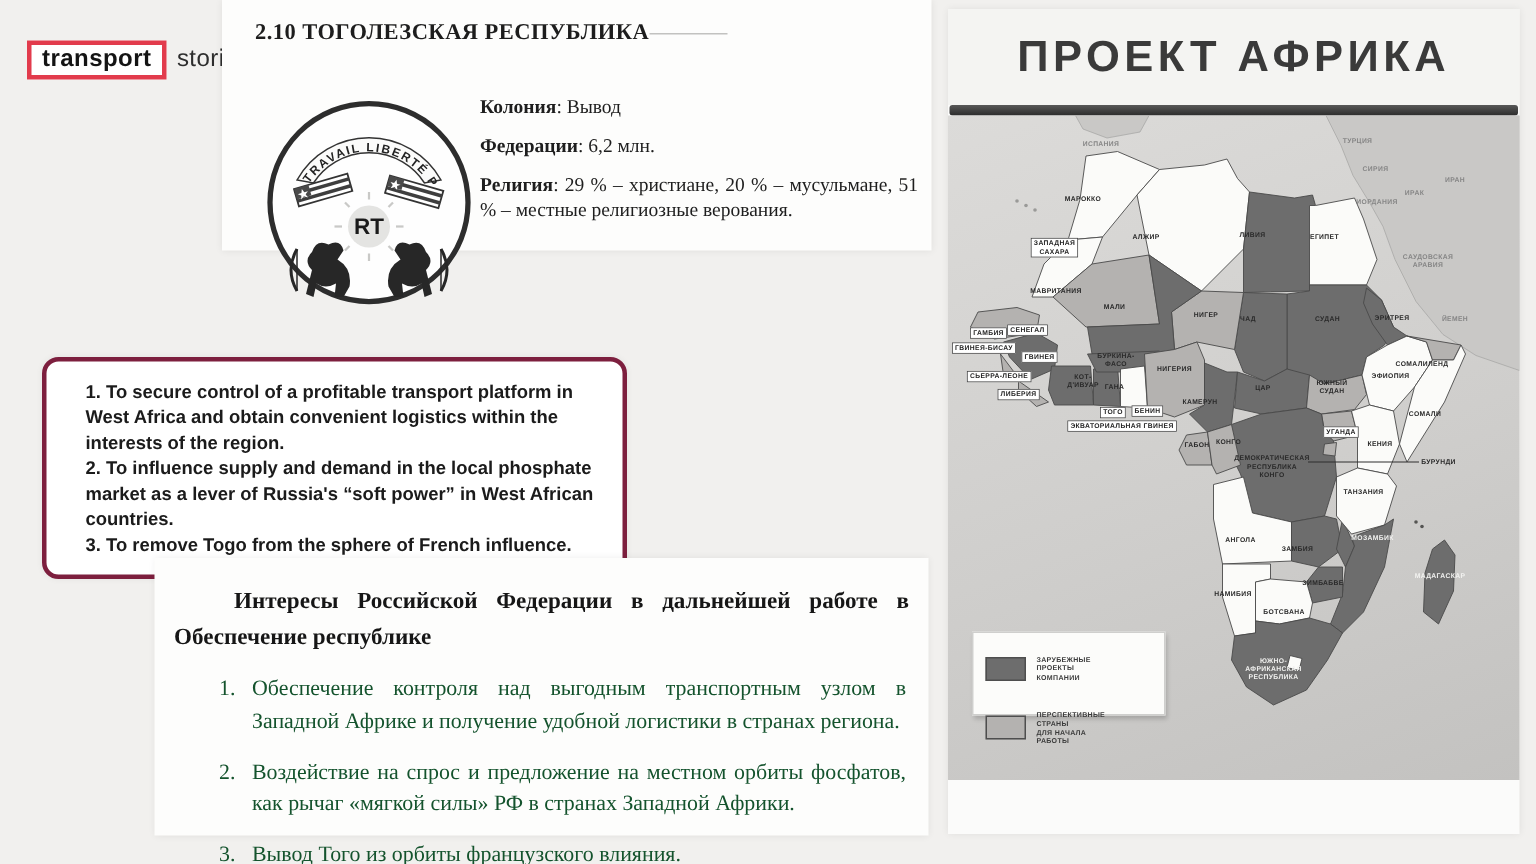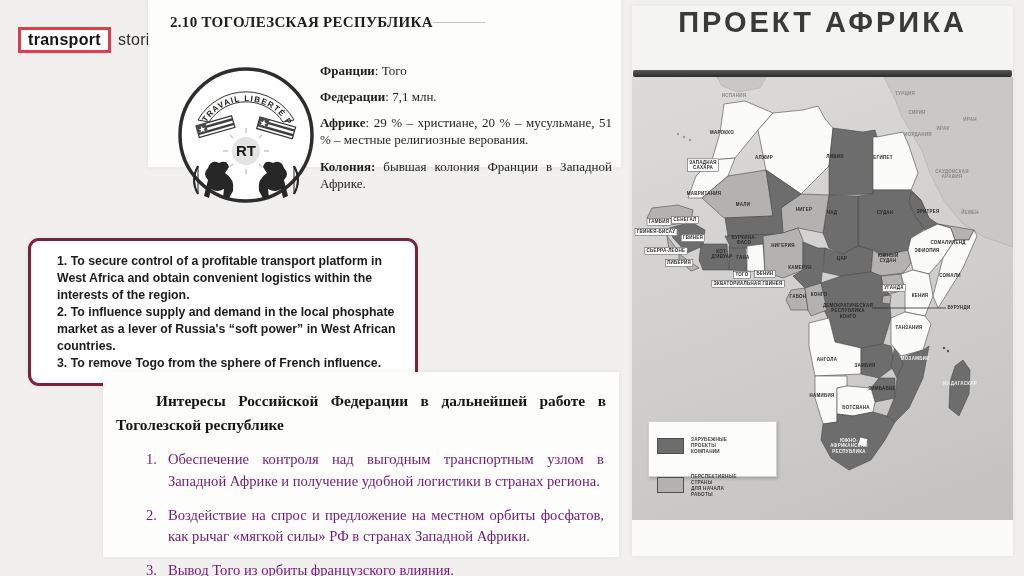--- a/index.html
+++ b/index.html
@@ -38,27 +38,27 @@
   .ann-intro{font:700 12.3px "Liberation Sans",sans-serif;color:#1b1b1b;line-height:1.38}
   .ann-list{list-style:none;counter-reset:n;margin-top:1px;margin-left:12px}
   .ann-list li{counter-increment:n;font:700 12.3px "Liberation Sans",sans-serif;color:#1b1b1b;line-height:1.38}
   .ann-list li::before{content:counter(n) ". "}
 
   
   .doc-bottom{left:103px;top:372px;width:516px;height:185px;padding:17px 13px 0 13px}
   .doc-b-heading{font:700 15.4px "Liberation Serif",serif;color:#161616;text-align:justify;
     text-indent:40px;line-height:1.55;text-align-last:left}
   .doc-list{list-style:none;counter-reset:m;margin-top:12px;padding-left:52px;padding-right:2px}
-  .doc-list li{counter-increment:m;font:400 14.6px "Liberation Serif",serif;color:#701a75;
+  .doc-list li{counter-increment:m;font:400 14.6px "Liberation Serif",serif;color:#14532d;
     text-align:justify;line-height:1.5;margin-bottom:12px;position:relative}
   .doc-list li::before{content:counter(m) ".";position:absolute;left:-22px}
 
   
   .map-panel{left:632px;top:6px;width:381px;height:550px;background:#fbfbfa}
-  .map-title-area{height:64px;background:#f4f4f2;display:flex;align-items:flex-start;justify-content:center}
+  .map-title-area{height:64px;background:#f4f4f2;display:flex;align-items:center;justify-content:center}
   .map-title{font:700 29px "Liberation Sans",sans-serif;color:#3a3a3a;letter-spacing:3px}
   .map-bar{height:7px;background:linear-gradient(to bottom,#585858,#2c2c2c);border-radius:2px;margin:0 1px}
   .map-scan{position:relative;height:443px;overflow:hidden;
     background:linear-gradient(160deg,var(--sea-top) 0%,#cfcecc 55%,var(--sea-bot) 100%)}
   .map-scan svg{position:absolute;left:0;top:0}
   .c-d{fill:var(--dark);stroke:#4a4a4a;stroke-width:.6}
   .c-m{fill:var(--mid);stroke:#4a4a4a;stroke-width:.6}
   .c-w{fill:var(--light);stroke:#4a4a4a;stroke-width:.6}
   .c-n{fill:var(--neighbor);stroke:#a6a6a4;stroke-width:.5}
   .map-labels{position:absolute;left:0;top:0;width:100%;height:100%}
@@ -139,41 +139,40 @@
       <g transform="translate(114,98) scale(-1,1)">
         <path d="M2,40 L6,24 Q0,18 6,12 Q9,3 17,7 Q25,3 27,11 L23,17 Q33,23 31,35 L27,42 L21,42 L22,33 Q15,37 9,33 L7,42 Z" fill="#272727"></path>
         <path d="M-4,10 Q-12,24 -4,38" stroke="#272727" stroke-width="2" fill="none"></path>
         <line x1="-4" y1="10" x2="-4" y2="38" stroke="#272727" stroke-width="1"></line>
       </g>
     </svg>
   </div>
 
   <div class="facts">
 
-      <p class="fact"><b>Франции</b><span>: Того</span></p>
-
-      <p class="fact"><b>Федерации</b><span>: 7,1 млн.</span></p>
-
-      <p class="fact"><b>Африке</b><span>: 29 % – христиане, 20 % – мусульмане, 51 % – местные религиозные верования.</span></p>
-
-      <p class="fact"><b>Колония:</b><span> бывшая колония Франции в Западной Африке.</span></p>
+      <p class="fact"><b>Колония</b><span>: Вывод</span></p>
+
+      <p class="fact"><b>Федерации</b><span>: 6,2 млн.</span></p>
+
+      <p class="fact"><b>Религия</b><span>: 29 % – христиане, 20 % – мусульмане, 51 % – местные религиозные верования.</span></p>
+
     </div>
 </div>
 
 <div class="ann-box">
   <ol class="ann-list">
 
   <li>To secure control of a profitable transport platform in West Africa and obtain convenient logistics within the interests of the region.</li>
       <li>To influence supply and demand in the local phosphate market as a lever of Russia's “soft power” in West African countries.</li>
       <li>To remove Togo from the sphere of French influence.</li>
     </ol>
 </div>
 
 <div class="card doc-bottom">
-  <div class="doc-b-heading">Интересы Российской Федерации в дальнейшей работе в Тоголезской республике</div>
+  <div class="doc-b-heading">Интересы Российской Федерации в дальнейшей работе в Обеспечение республике</div>
   <ol class="doc-list">
 
   <li>Обеспечение контроля над выгодным транспортным узлом в Западной Африке и получение удобной логистики в странах региона.</li>
       <li>Воздействие на спрос и предложение на местном орбиты фосфатов, как рычаг «мягкой силы» РФ в странах Западной Африки.</li>
       <li>Вывод Того из орбиты французского влияния.</li>
     </ol>
 </div>
 
 <div class="card map-panel">
   <div class="map-title-area">

